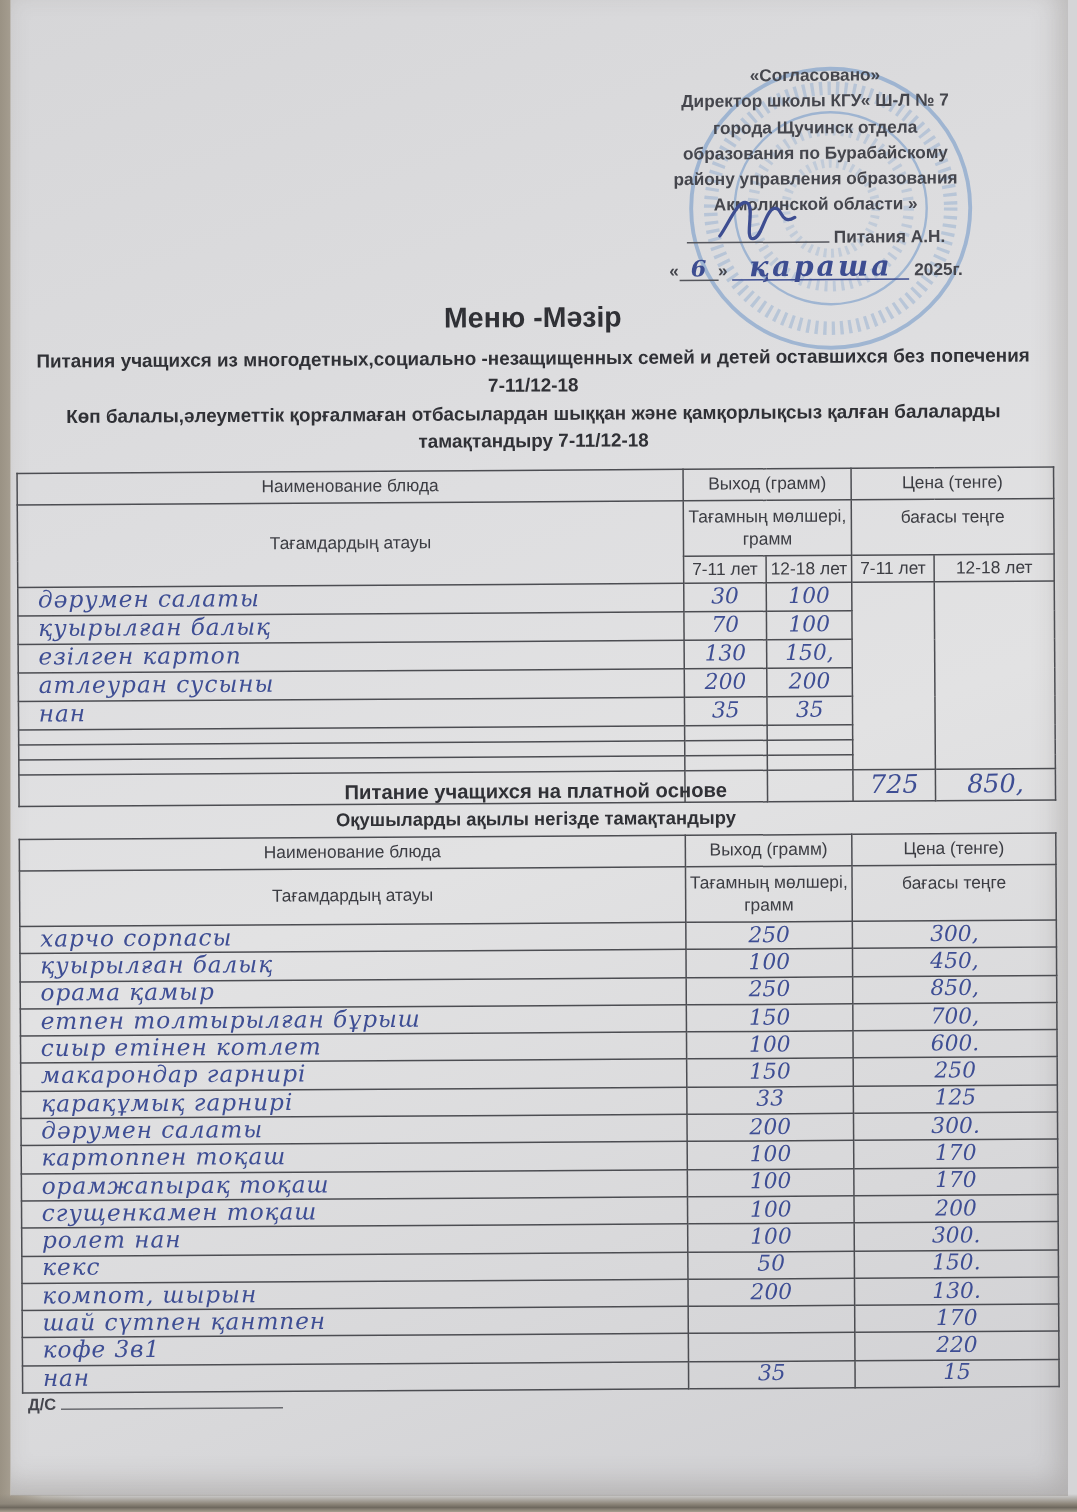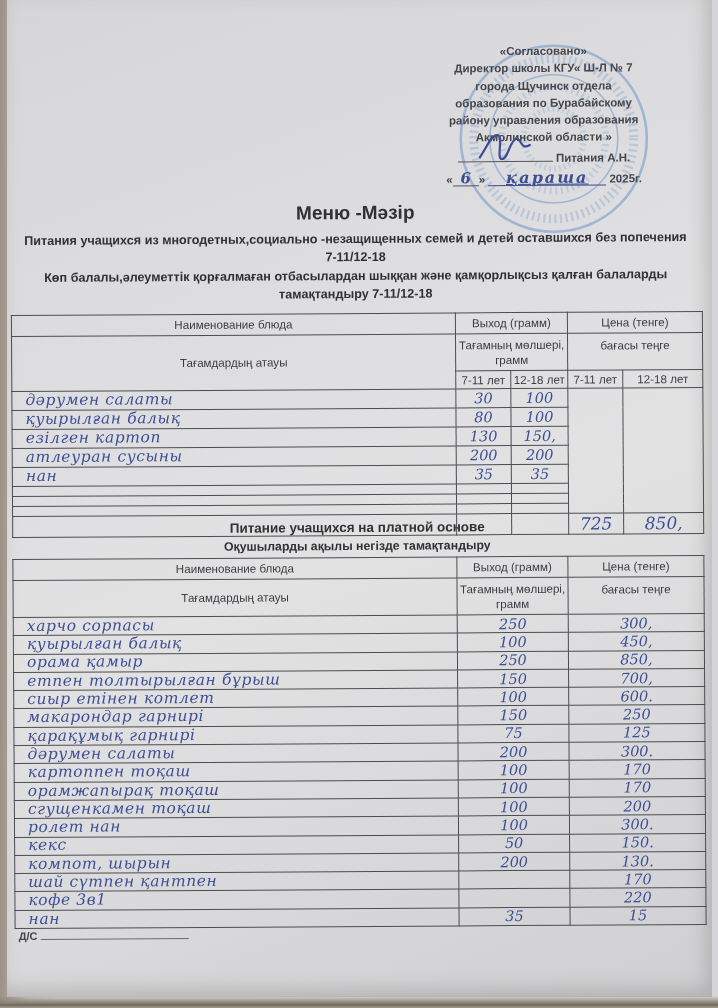--- a/index.html
+++ b/index.html
@@ -23,21 +23,21 @@
     position:absolute;top:44px;right:26px;width:292px;z-index:2;
     text-align:center;font-size:11.5px;line-height:1.5;color:#45464d;font-weight:bold;
   }
   .approval .ln{white-space:nowrap;}
   .sigline{margin-top:2px;white-space:nowrap;position:relative;}
   .sig-underline{display:inline-block;width:95px;border-bottom:1.5px solid #55565c;height:12px;position:relative;}
   .sig-svg{position:absolute;left:18px;bottom:-2px;}
   .dateline{margin-top:3px;white-space:nowrap;}
   .hw{font-family:"DejaVu Serif",serif;font-style:italic;color:#3d4d91;}
   .day-hw{display:inline-block;width:26px;border-bottom:1.5px solid #55565c;font-size:15px;line-height:13px;}
-  .month-hw{display:inline-block;min-width:118px;border-bottom:1.5px solid #3d4d91;font-size:16px;letter-spacing:2px;line-height:15px;text-decoration:underline;}
+  .month-hw{display:inline-block;min-width:118px;border-bottom:1.5px solid #3d4d91;font-size:19px;letter-spacing:2px;line-height:15px;}
   
   .stamp{position:absolute;left:458px;top:42px;z-index:1;opacity:.55;}
   
   .titleblock{position:absolute;top:202px;left:0;width:714px;text-align:center;z-index:2;color:#303136;}
   .t-main{font-size:19px;font-weight:bold;margin-bottom:6px;}
   .t-sub{font-size:12.6px;font-weight:bold;line-height:1.45;}
   
   table{border-collapse:collapse;table-layout:fixed;position:absolute;left:12px;background:transparent;}
   td,th{border:1px solid #4c4d52;padding:0 2px;color:#3c3d43;font-weight:normal;overflow:visible;}
   th{font-size:11.6px;text-align:center;vertical-align:middle;line-height:1.3;}
@@ -137,21 +137,21 @@
     </tr>
     <tr class="dr">
       <td class="name hwcell">дәрумен салаты</td>
       <td class="num hwnum">30</td>
       <td class="num hwnum">100</td>
       <td class="num" rowspan="8"></td>
       <td class="num" rowspan="8"></td>
     </tr>
     <tr class="dr">
       <td class="name hwcell">қуырылған балық</td>
-      <td class="num hwnum">80</td>
+      <td class="num hwnum">70</td>
       <td class="num hwnum">100</td>
     </tr>
     <tr class="dr">
       <td class="name hwcell">езілген картоп</td>
       <td class="num hwnum">130</td>
       <td class="num hwnum">150,</td>
     </tr>
     <tr class="dr">
       <td class="name hwcell">атлеуран сусыны</td>
       <td class="num hwnum">200</td>
@@ -234,21 +234,21 @@
       <td class="num hwnum">100</td>
       <td class="num hwnum">600.</td>
     </tr>
     <tr class="dr">
       <td class="name hwcell">макарондар гарнирі</td>
       <td class="num hwnum">150</td>
       <td class="num hwnum">250</td>
     </tr>
     <tr class="dr">
       <td class="name hwcell">қарақұмық гарнирі</td>
-      <td class="num hwnum">75</td>
+      <td class="num hwnum">33</td>
       <td class="num hwnum">125</td>
     </tr>
     <tr class="dr">
       <td class="name hwcell">дәрумен салаты</td>
       <td class="num hwnum">200</td>
       <td class="num hwnum">300.</td>
     </tr>
     <tr class="dr">
       <td class="name hwcell">картоппен тоқаш</td>
       <td class="num hwnum">100</td>

